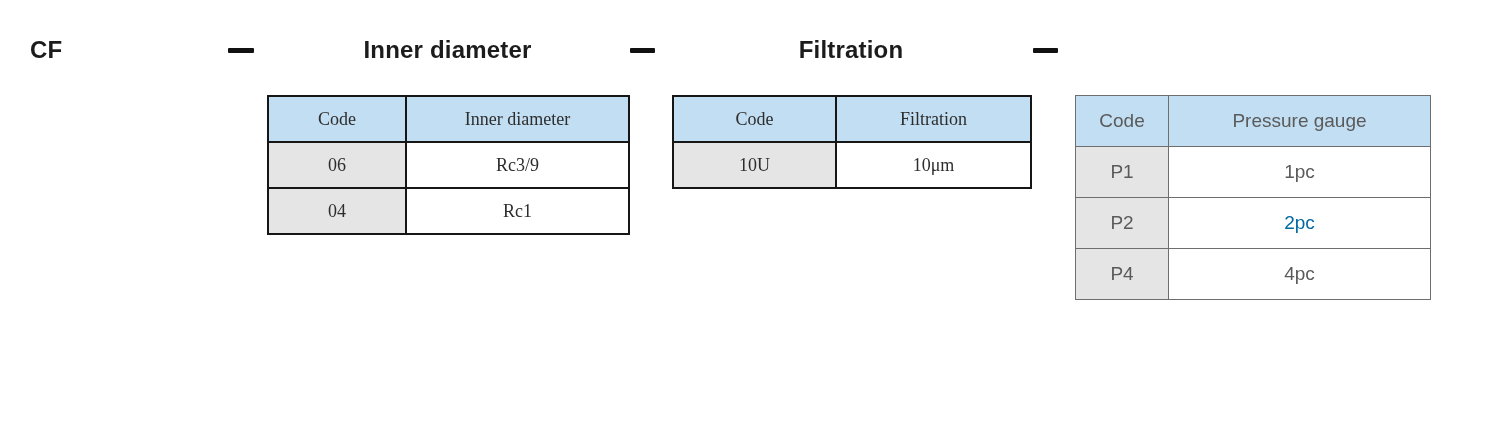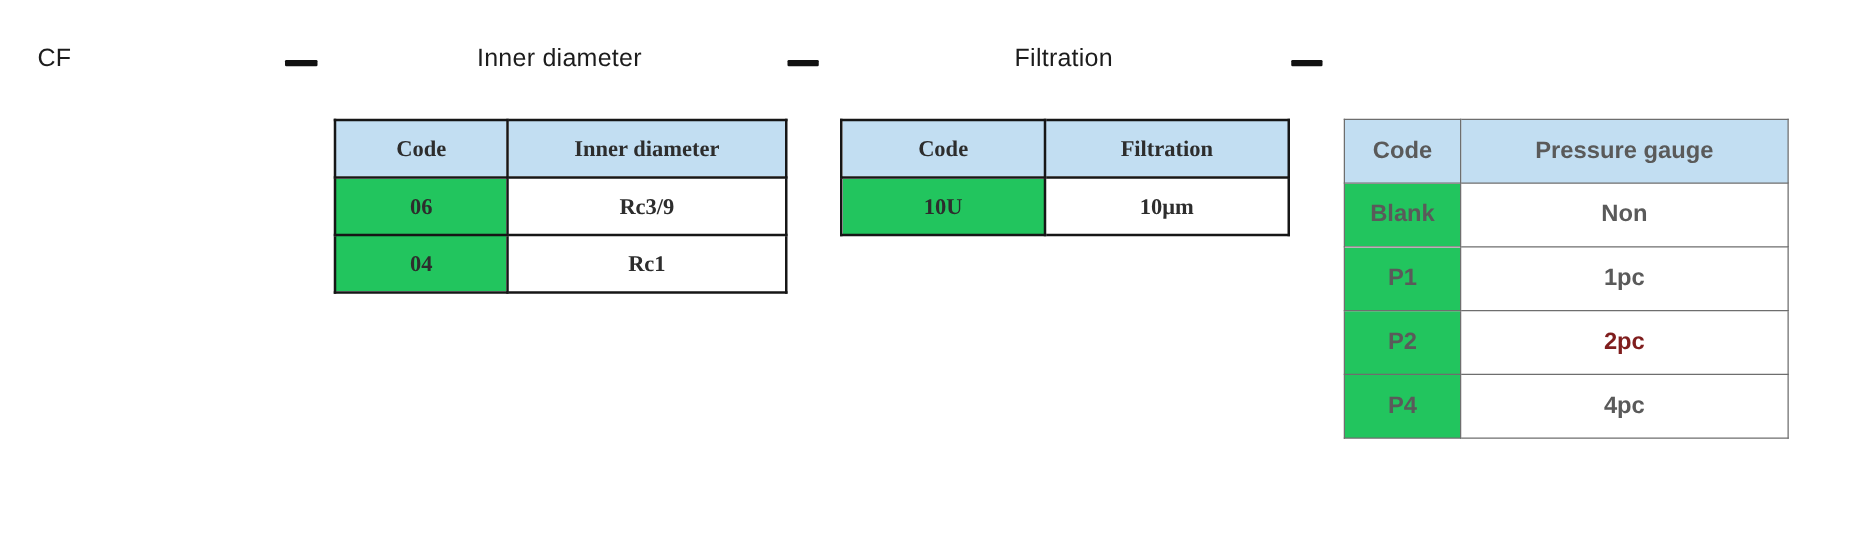--- a/index.html
+++ b/index.html
@@ -9,22 +9,22 @@
     height: 427px;
     background: #ffffff;
     font-family: "Liberation Sans", sans-serif;
     overflow: hidden;
   }
 
   
   .top-label {
     position: absolute;
     top: 36px;
-    font-size: 20px;
-    font-weight: 400;
+    font-size: 24px;
+    font-weight: 700;
     color: #1c1c1c;
     letter-spacing: 0.2px;
     white-space: nowrap;
   }
   .cf { left: 30px; }
   .t1 { left: 267px; width: 361px; text-align: center; }
   .t2 { left: 672px; width: 358px; text-align: center; }
   .t3 { left: 1075px; width: 355px; text-align: center; }
 
   .dash {
@@ -42,43 +42,43 @@
   .tbl {
     position: absolute;
     border-collapse: collapse;
     table-layout: fixed;
     background: #ffffff;
   }
   .tbl th, .tbl td {
     padding: 0;
     text-align: center;
     vertical-align: middle;
-    font-weight: bold;
+    font-weight: normal;
     overflow: hidden;
   }
 
   
   .serif {
     font-family: "Liberation Serif", "DejaVu Serif", serif;
     font-size: 18px;
     color: #2d2d2d;
   }
   .serif th, .serif td { border: 2px solid #161616; }
 
   
   .sans-tbl {
     font-family: "Liberation Sans", sans-serif;
     font-size: 19px;
     color: #5a5a5a;
   }
   .sans-tbl th, .sans-tbl td { border: 1.5px solid #6e6e6e; }
 
   .hdr-cell { background: #c2def2; }
-  .code-cell { background: #22c55e; margin-left: 24px; }
-  .emph { color: #7f1d1d; font-weight: 700; }
+  .code-cell { background: #e5e5e5; margin-left: 24px; }
+  .emph { color: #0369a1; font-weight: 700; }
 
   .tbl-inner     { left: 267px;  top: 95px; }
   .tbl-filtration{ left: 672px;  top: 95px; }
   .tbl-option    { left: 1075px; top: 95px; }
 
   .tbl-inner tr      { height: 46px; }
   .tbl-filtration tr { height: 46px; }
   .tbl-option tr     { height: 51px; }
 </style>
 </head>
@@ -135,24 +135,20 @@
     <colgroup>
         <col style="width:93px">
         <col style="width:262px">
       </colgroup>
     <tbody>
         <tr>
       <th class="hdr-cell">Code</th>
       <th class="hdr-cell">Pressure gauge</th>
     </tr>
     <tr>
-      <td class="code-cell">Blank</td>
-      <td>Non</td>
-    </tr>
-    <tr>
       <td class="code-cell">P1</td>
       <td>1pc</td>
     </tr>
     <tr>
       <td class="code-cell">P2</td>
       <td class="emph">2pc</td>
     </tr>
     <tr>
       <td class="code-cell">P4</td>
       <td>4pc</td>

